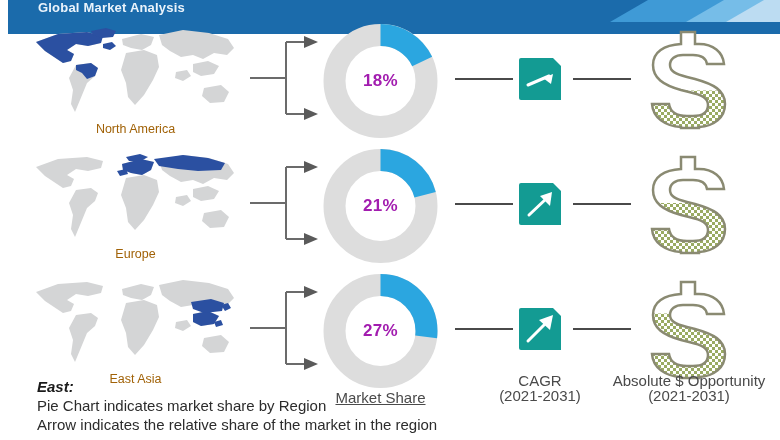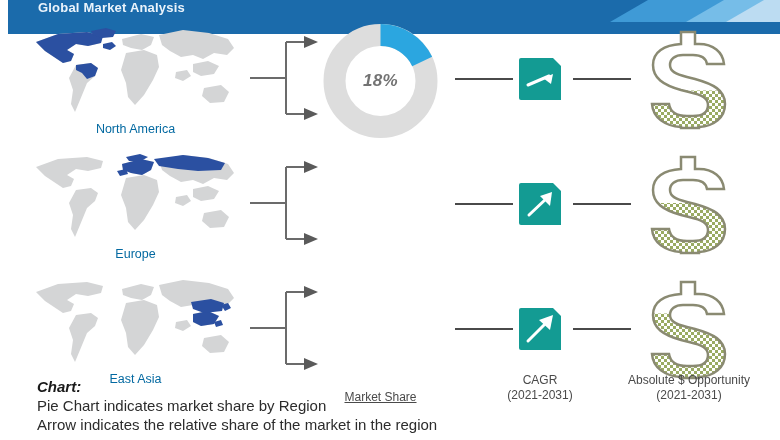--- a/index.html
+++ b/index.html
@@ -24,45 +24,45 @@
   
   .row{position:absolute;left:0;width:780px;height:125px;}
   .row1{top:22px;}
   .row2{top:147px;}
   .row3{top:272px;}
 
   .map-wrap{position:absolute;left:28px;top:2px;width:215px;height:100px;}
   .map-wrap svg{display:block;width:215px;height:100px;}
   .region-label{
     position:absolute;left:28px;top:100px;width:215px;text-align:center;
-    font-size:12.5px;color:#0369a1;
+    font-size:12.5px;color:#a16207;
   }
 
   .connector{position:absolute;left:250px;top:8px;width:72px;height:96px;}
   .donut{position:absolute;left:318px;top:-2px;width:125px;height:122px;}
   .donut svg{display:block;}
   .donut .pct{
     position:absolute;left:0;top:0;width:125px;height:122px;
     display:flex;align-items:center;justify-content:center;
-    font-size:17px;font-style:italic;font-weight:bold;color:#737373;
+    font-size:17px;font-weight:bold;color:#a21caf;
     letter-spacing:.3px;
   }
 
   .link-line{position:absolute;height:2px;background:#4a4a4a;top:56px;}
   .link-a{left:455px;width:58px;}
   .link-b{left:573px;width:58px;}
 
   .cagr-icon{position:absolute;left:515px;top:32px;width:50px;height:50px;}
   .cagr-icon svg{display:block;}
 
   .dollar{position:absolute;left:637px;top:6px;width:100px;height:104px;}
   .dollar svg{display:block;}
 
   
-  .col-label{position:absolute;text-align:center;font-size:12px;color:#4a4a4a;line-height:15px;}
+  .col-label{position:absolute;text-align:center;font-size:15px;color:#4a4a4a;line-height:15px;}
   .col-market{left:318px;top:390px;width:125px;text-decoration:underline;}
   .col-cagr{left:490px;top:373px;width:100px;}
   .col-abs{left:600px;top:373px;width:178px;}
 
   
   .note{position:absolute;left:37px;top:377px;width:420px;}
   .note-title{font-size:15px;font-weight:bold;font-style:italic;color:#1a1a1a;line-height:19px;}
   .note-line{font-size:15px;color:#2c2c2c;line-height:19px;white-space:nowrap;}
 </style>
 </head>
@@ -190,20 +190,27 @@
       <g stroke="#6b6b6b" stroke-width="2" fill="none">
         <line x1="0" y1="48" x2="36" y2="48"></line>
         <line x1="36" y1="12" x2="36" y2="84"></line>
         <line x1="36" y1="12" x2="56" y2="12"></line>
         <line x1="36" y1="84" x2="56" y2="84"></line>
       </g>
       <polygon points="54,6 68,12 54,18" fill="#5a5a5a"></polygon>
       <polygon points="54,78 68,84 54,90" fill="#5a5a5a"></polygon>
     </svg>
 
+    <div class="donut">
+      <svg width="125" height="122" viewBox="0 0 125 122">
+        <circle cx="62.5" cy="61" r="46" fill="none" stroke="#dddddd" stroke-width="22"></circle>
+        <circle cx="62.5" cy="61" r="46" fill="none" stroke="#2ba6e0" stroke-width="22" stroke-dasharray="60.70 228.33" transform="rotate(-90 62.5 61)"></circle>
+      </svg>
+      <div class="pct">21%</div>
+    </div>
 
     <div class="link-line link-a"></div>
 
     <div class="cagr-icon">
       <svg width="50" height="50" viewBox="0 0 50 50">
         <path d="M6 4 H38 L46 12 V46 H6 A2 2 0 0 1 4 44 V6 A2 2 0 0 1 6 4 Z" fill="#139b93"></path>
         <g stroke="#ffffff" stroke-width="3" stroke-linecap="round" fill="none">
           <line x1="14" y1="36" x2="32" y2="19"></line>
         </g>
         <polygon points="37,13 35,27 25,17" fill="#ffffff"></polygon>
@@ -262,20 +269,27 @@
       <g stroke="#6b6b6b" stroke-width="2" fill="none">
         <line x1="0" y1="48" x2="36" y2="48"></line>
         <line x1="36" y1="12" x2="36" y2="84"></line>
         <line x1="36" y1="12" x2="56" y2="12"></line>
         <line x1="36" y1="84" x2="56" y2="84"></line>
       </g>
       <polygon points="54,6 68,12 54,18" fill="#5a5a5a"></polygon>
       <polygon points="54,78 68,84 54,90" fill="#5a5a5a"></polygon>
     </svg>
 
+    <div class="donut">
+      <svg width="125" height="122" viewBox="0 0 125 122">
+        <circle cx="62.5" cy="61" r="46" fill="none" stroke="#dddddd" stroke-width="22"></circle>
+        <circle cx="62.5" cy="61" r="46" fill="none" stroke="#2ba6e0" stroke-width="22" stroke-dasharray="78.04 210.99" transform="rotate(-90 62.5 61)"></circle>
+      </svg>
+      <div class="pct">27%</div>
+    </div>
 
     <div class="link-line link-a"></div>
 
     <div class="cagr-icon">
       <svg width="50" height="50" viewBox="0 0 50 50">
         <path d="M6 4 H38 L46 12 V46 H6 A2 2 0 0 1 4 44 V6 A2 2 0 0 1 6 4 Z" fill="#139b93"></path>
         <g stroke="#ffffff" stroke-width="3" stroke-linecap="round" fill="none">
           <line x1="13" y1="37" x2="32" y2="18"></line>
         </g>
         <polygon points="38,11 35,26 24,16" fill="#ffffff"></polygon>
@@ -312,18 +326,18 @@
     <div>CAGR</div>
     <div>(2021-2031)</div>
   </div>
 
   <div class="col-label col-abs">
     <div>Absolute $ Opportunity</div>
     <div>(2021-2031)</div>
   </div>
 
   <div class="note">
-    <div class="note-title">Chart:</div>
+    <div class="note-title">East:</div>
     <div class="note-line">Pie Chart indicates market share by Region</div>
     <div class="note-line">Arrow indicates the relative share of the market in the region</div>
   </div>
 
 </div>
 
 </body></html>

